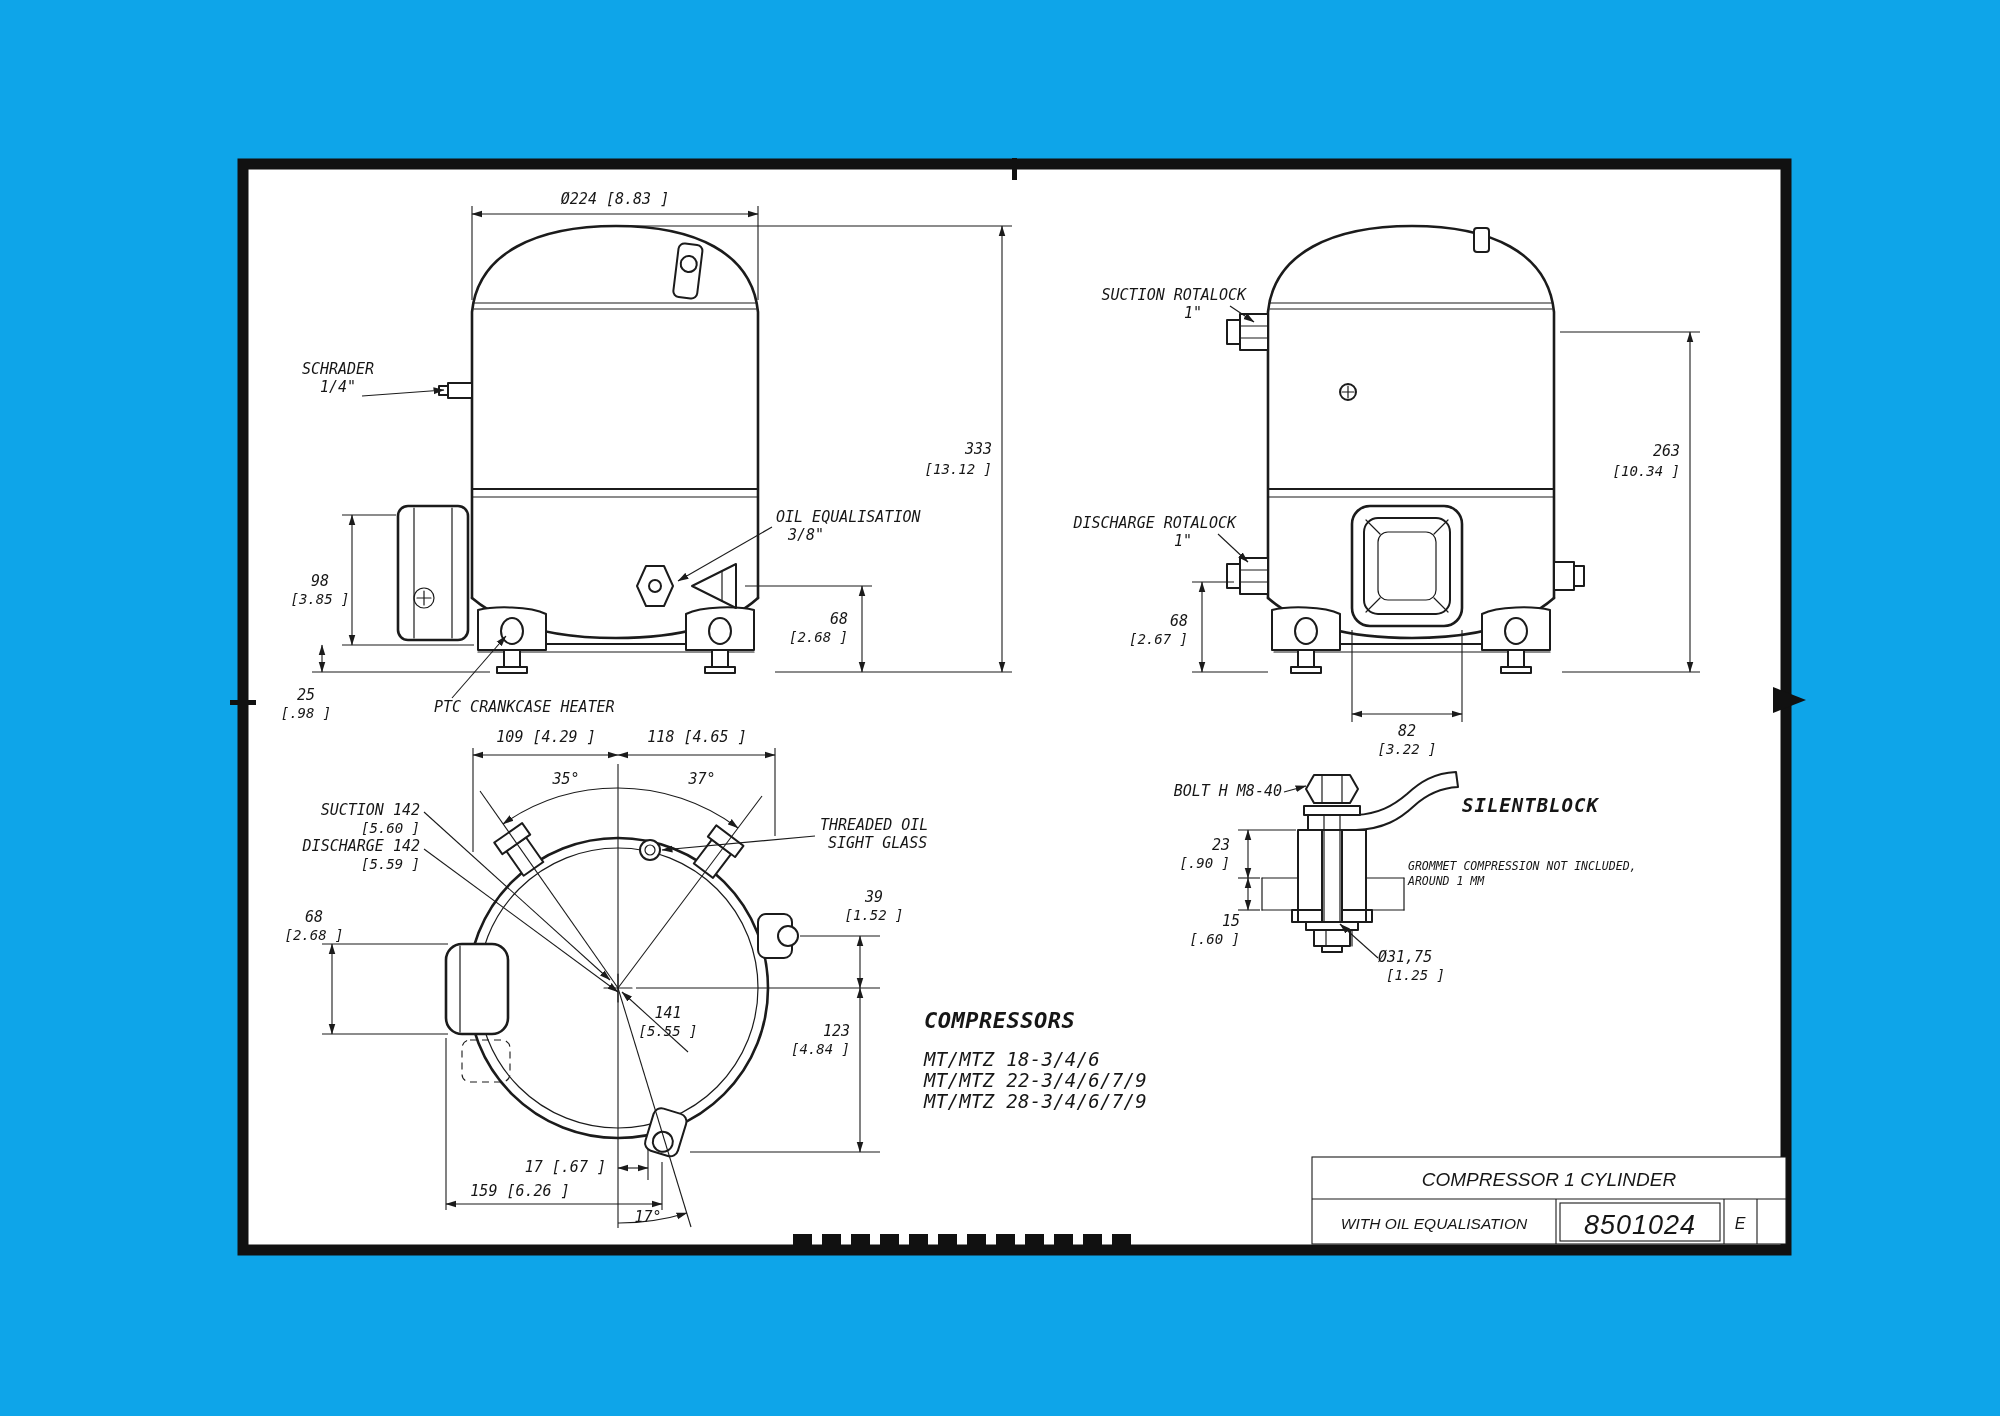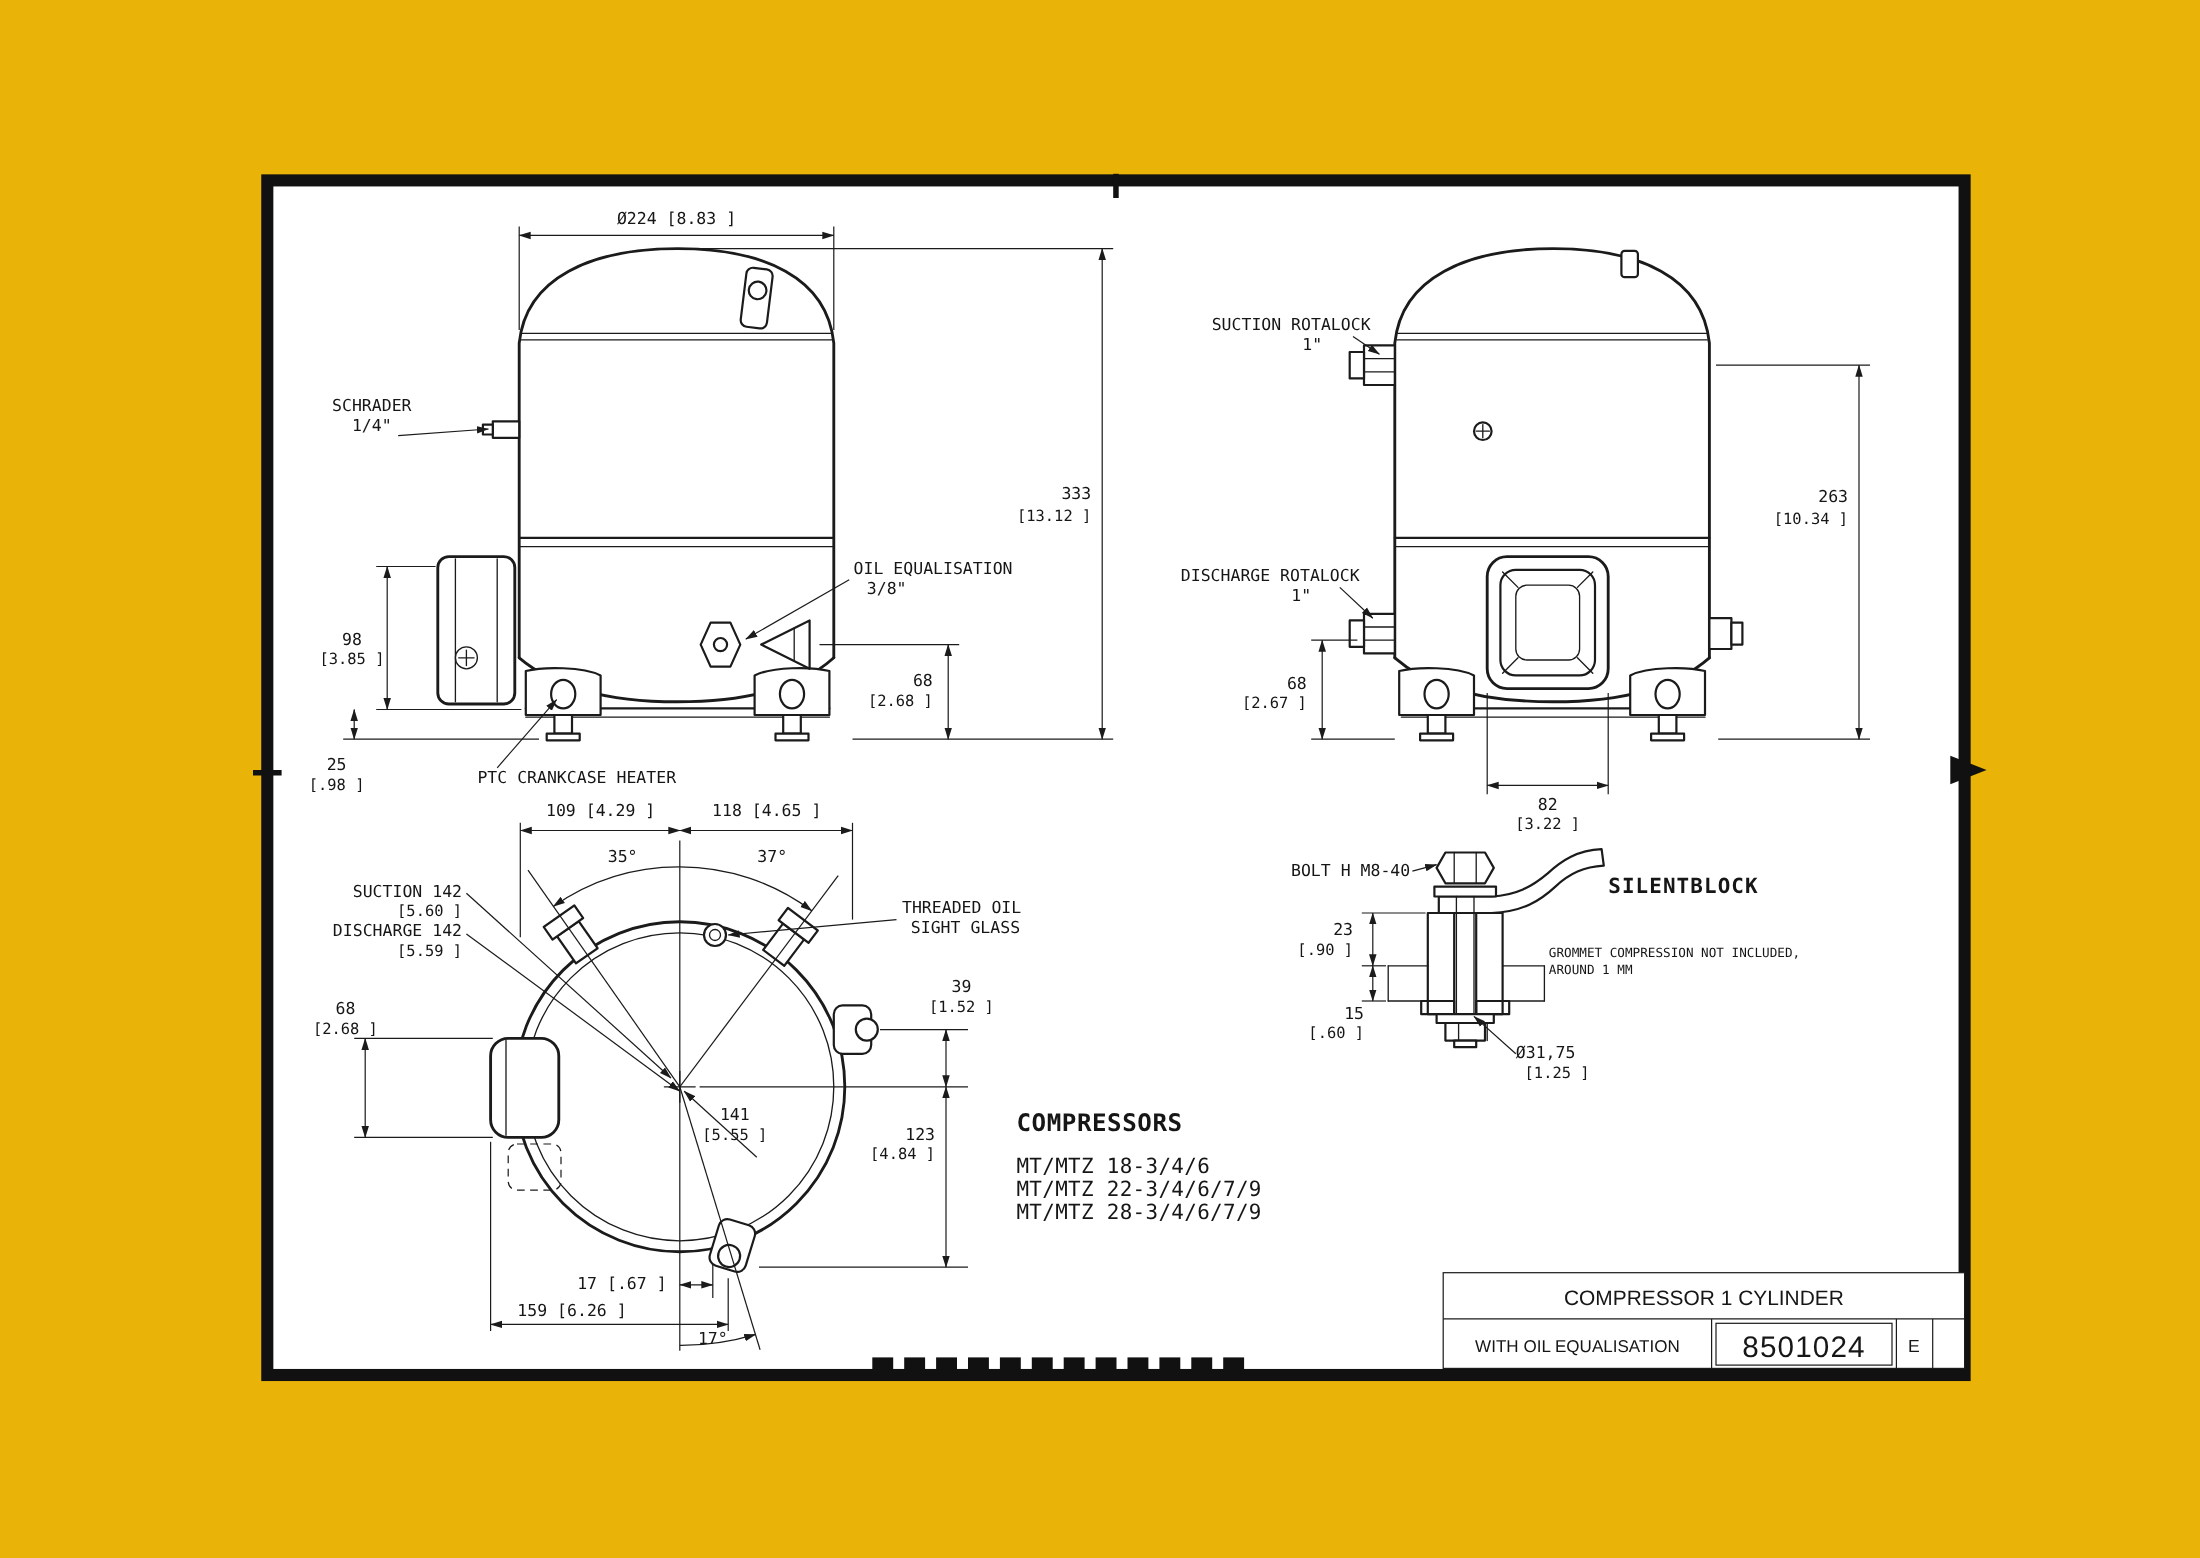--- a/index.html
+++ b/index.html
@@ -1,16 +1,16 @@
 <!DOCTYPE html>
 <html><head>
 <meta charset="utf-8">
 <style>
   html,body{margin:0;padding:0;background:#fff;}
-  .page{position:relative;width:2000px;height:1416px;background:#eab308;overflow:hidden;}
+  .page{position:relative;width:2000px;height:1416px;background:#0ea5e9;overflow:hidden;font-style:italic;}
   svg{position:absolute;left:0;top:0;}
   .ln{fill:none;stroke:#1b1b1b;stroke-width:2;stroke-linejoin:round;stroke-linecap:round}
   .ln2{stroke-width:2.6}
   .thin{stroke-width:1.2}
   .dim{fill:none;stroke:#1b1b1b;stroke-width:1.1}
   .bold-frame{stroke:#111;stroke-width:11;fill:#fff}
   .wfill{fill:#fff}
   .blk{fill:#111;stroke:none}
   text{font-family:"DejaVu Sans Mono","Liberation Mono",monospace;fill:#161616;font-size:15px}
   .ts{font-size:14px}

